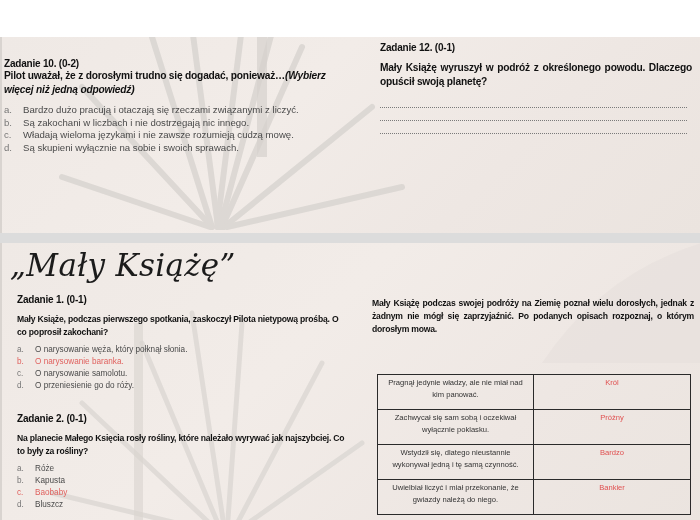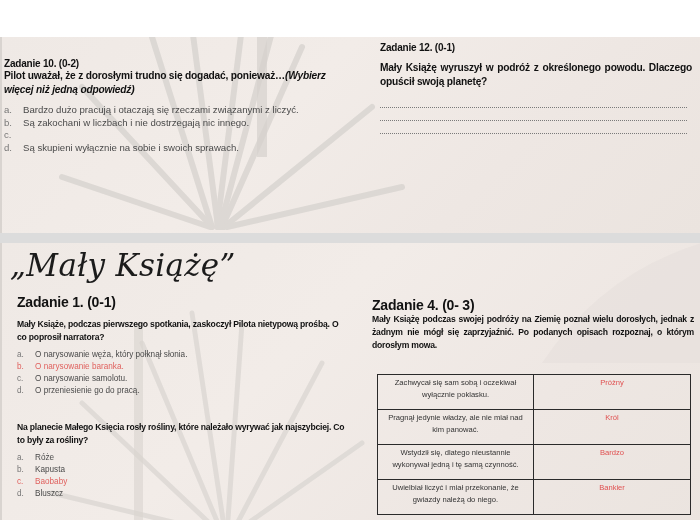--- a/index.html
+++ b/index.html
@@ -21,21 +21,21 @@
   .content { position: absolute; }
 
   .task-title { font-weight: bold; font-size: 10px; letter-spacing: -0.2px; color: #111; }
   .task-q { font-weight: bold; font-size: 10.2px; line-height: 14px; color: #111; letter-spacing: -0.2px; }
   .task-q i { font-style: italic; }
   .opts { list-style: none; margin-top: 7px; }
   .opts li { font-size: 9.6px; line-height: 12.6px; color: #4a4a4a; display: flex; }
   .opts li .l { width: 19px; color: #777; }
   .opts li.correct, .opts li.correct .l { color: #e0625f; }
 
-  .small .task-title { font-size: 14px; }
+  .small .task-title { font-size: 10px; }
   .small .task-q { font-size: 8.6px; line-height: 13px; }
   .small .opts li { font-size: 8.2px; line-height: 12px; }
   .small .opts li .l { width: 18px; }
 
   .dotline { border-bottom: 1px dotted #7a7a7a; height: 13px; width: 307px; }
 
   .big-title { font-family: "DejaVu Serif", serif; font-style: italic; font-size: 31px; color: #1b1b1b; letter-spacing: 0.3px; }
 
   table.adults { border-collapse: collapse; width: 314px; }
   table.adults td { border: 1px solid #2a2a2a; font-size: 7.6px; line-height: 12px; vertical-align: top; text-align: center; height: 35px; padding: 2px 6px; color: #333; }
@@ -72,20 +72,21 @@
       <li>
           <span class="l">a.</span>
           <span>Bardzo dużo pracują i otaczają się rzeczami związanymi z liczyć.</span>
         </li>
       <li>
           <span class="l">b.</span>
           <span>Są zakochani w liczbach i nie dostrzegają nic innego.</span>
         </li>
       <li>
           <span class="l">c.</span>
+          <span>Władają wieloma językami i nie zawsze rozumieją cudzą mowę.</span>
         </li>
       <li>
           <span class="l">d.</span>
           <span>Są skupieni wyłącznie na sobie i swoich sprawach.</span>
         </li>
     </ul>
   </div>
 
   <div class="content" style="left:378px;top:5px;width:312px;">
     <div class="task-title">Zadanie 12. (0-1)</div>
@@ -120,42 +121,43 @@
         <path d="M0 120 Q60 30 160 0 L160 120 Z" fill="#e6e0dc" opacity="0.6"></path>
       </svg>
   </div>
 
   <div class="content" style="left:8px;top:4px;">
     <div class="big-title">„Mały Książę”</div>
   </div>
 
   <div class="content small" style="left:15px;top:51px;width:330px;">
     <div class="task-title">Zadanie 1. (0-1)</div>
-    <div class="task-q" style="margin-top:8px;">Mały Książe, podczas pierwszego spotkania, zaskoczył Pilota nietypową prośbą. O co poprosił narratora?</div>
+    <div class="task-q" style="margin-top:8px;">Mały Książe, podczas pierwszego spotkania, zaskoczył Pilota nietypową prośbą. O co poprosił zakochani?</div>
     <ul class="opts" style="margin-top:5px;">
       <li>
           <span class="l">a.</span>
           <span>O narysowanie węża, który połknął słonia.</span>
         </li>
       <li class="correct">
           <span class="l">b.</span>
           <span>O narysowanie baranka.</span>
         </li>
       <li>
           <span class="l">c.</span>
           <span>O narysowanie samolotu.</span>
         </li>
       <li>
           <span class="l">d.</span>
-          <span>O przeniesienie go do pracą.</span>
+          <span>O przeniesienie go do róży.</span>
         </li>
     </ul>
   </div>
 
   <div class="content small" style="left:15px;top:170px;width:330px;">
+    <div class="task-title">Zadanie 2. (0-1)</div>
     <div class="task-q" style="margin-top:8px;">Na planecie Małego Księcia rosły rośliny, które należało wyrywać jak najszybciej. Co to były za rośliny?</div>
     <ul class="opts" style="margin-top:5px;">
       <li>
           <span class="l">a.</span>
           <span>Róże</span>
         </li>
       <li>
           <span class="l">b.</span>
           <span>Kapusta</span>
         </li>
@@ -164,34 +166,33 @@
           <span>Baobaby</span>
         </li>
       <li>
           <span class="l">d.</span>
           <span>Bluszcz</span>
         </li>
     </ul>
   </div>
 
   <div class="content small" style="left:370px;top:54px;width:322px;">
-    <div class="task-title">Zadanie 4. (0- 3)</div>
     <div class="task-q" style="text-align:justify;">Mały Książę podczas swojej podróży na Ziemię poznał wielu dorosłych, jednak z żadnym nie mógł się zaprzyjaźnić. Po podanych opisach rozpoznaj, o którym dorosłym mowa.</div>
   </div>
 
   <div class="content" style="left:375px;top:131px;">
     <table class="adults">
       <tbody>
           <tr>
+        <td class="desc">Pragnął jedynie władzy, ale nie miał nad kim panować.</td>
+        <td class="ans">Król</td>
+      </tr>
+      <tr>
         <td class="desc">Zachwycał się sam sobą i oczekiwał wyłącznie poklasku.</td>
         <td class="ans">Próżny</td>
-      </tr>
-      <tr>
-        <td class="desc">Pragnął jedynie władzy, ale nie miał nad kim panować.</td>
-        <td class="ans">Król</td>
       </tr>
       <tr>
         <td class="desc">Wstydził się, dlatego nieustannie wykonywał jedną i tę samą czynność.</td>
         <td class="ans">Bardzo</td>
       </tr>
       <tr>
         <td class="desc">Uwielbiał liczyć i miał przekonanie, że gwiazdy należą do niego.</td>
         <td class="ans">Bankier</td>
       </tr>
     </tbody>

